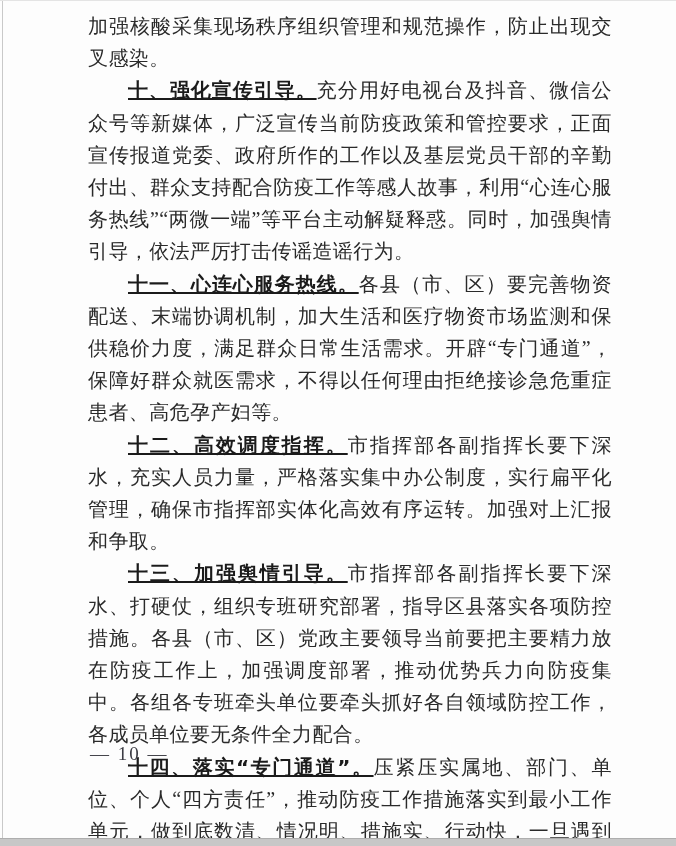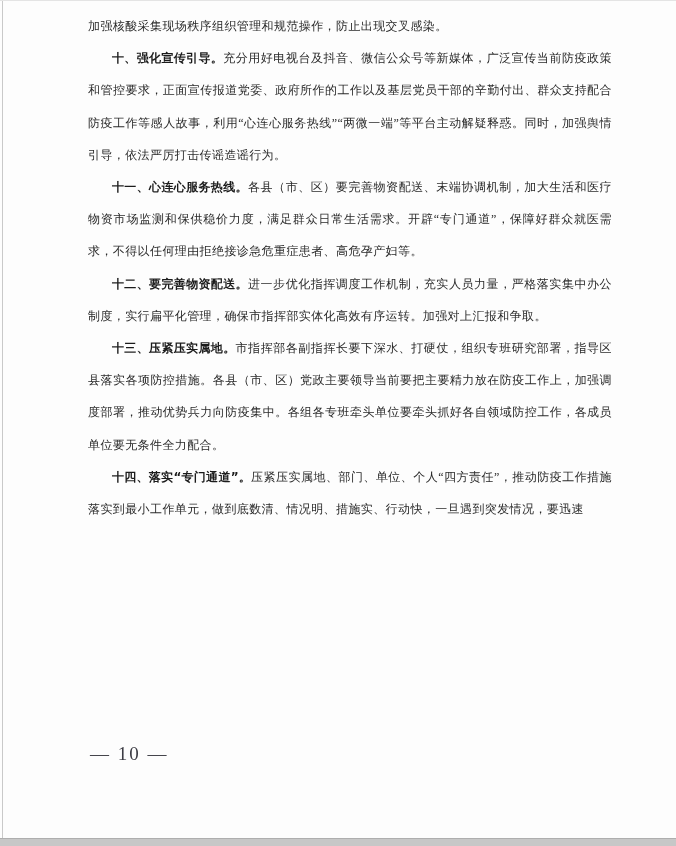--- a/index.html
+++ b/index.html
@@ -35,34 +35,35 @@
     border-top: 1px solid #aeaeae;
   }
   .content {
     position: absolute;
     left: 88px;
     right: 64px;
     top: 9px;
   }
   p.para {
     margin: 0;
-    font-size: 12px;
+    font-size: 20px;
     line-height: 32.2px;
     letter-spacing: 0.4px;
     text-align: justify;
     color: #2a2a2a;
   }
   p.para.indent {
     text-indent: 2em;
   }
   .heading {
     font-family: "DejaVu Sans", sans-serif;
     font-weight: 700;
     color: #1b1b1b;
     letter-spacing: 0.2px;
+    text-decoration: underline;
   }
   .page-number {
     position: absolute;
     left: 90px;
     top: 742px;
     font-size: 19px;
     letter-spacing: 2px;
     color: #3c3c44;
     font-family: "Liberation Serif", serif;
     text-align: right;
@@ -76,23 +77,23 @@
   <div class="scan-left-line"></div>
 
   <div class="content">
 
     <p class="para"><span>加强核酸采集现场秩序组织管理和规范操作，防止出现交叉感染。</span></p>
 
     <p class="para indent"><span class="heading">十、强化宣传引导。</span><span>充分用好电视台及抖音、微信公众号等新媒体，广泛宣传当前防疫政策和管控要求，正面宣传报道党委、政府所作的工作以及基层党员干部的辛勤付出、群众支持配合防疫工作等感人故事，利用“心连心服务热线”“两微一端”等平台主动解疑释惑。同时，加强舆情引导，依法严厉打击传谣造谣行为。</span></p>
 
     <p class="para indent"><span class="heading">十一、心连心服务热线。</span><span>各县（市、区）要完善物资配送、末端协调机制，加大生活和医疗物资市场监测和保供稳价力度，满足群众日常生活需求。开辟“专门通道”，保障好群众就医需求，不得以任何理由拒绝接诊急危重症患者、高危孕产妇等。</span></p>
 
-    <p class="para indent"><span class="heading">十二、要完善物资配送。</span><span>进一步优化指挥调度工作机制，充实人员力量，严格落实集中办公制度，实行扁平化管理，确保市指挥部实体化高效有序运转。加强对上汇报和争取。</span></p>
+    <p class="para indent"><span class="heading">十二、高效调度指挥。</span><span>市指挥部各副指挥长要下深水，充实人员力量，严格落实集中办公制度，实行扁平化管理，确保市指挥部实体化高效有序运转。加强对上汇报和争取。</span></p>
 
-    <p class="para indent"><span class="heading">十三、压紧压实属地。</span><span>市指挥部各副指挥长要下深水、打硬仗，组织专班研究部署，指导区县落实各项防控措施。各县（市、区）党政主要领导当前要把主要精力放在防疫工作上，加强调度部署，推动优势兵力向防疫集中。各组各专班牵头单位要牵头抓好各自领域防控工作，各成员单位要无条件全力配合。</span></p>
+    <p class="para indent"><span class="heading">十三、加强舆情引导。</span><span>市指挥部各副指挥长要下深水、打硬仗，组织专班研究部署，指导区县落实各项防控措施。各县（市、区）党政主要领导当前要把主要精力放在防疫工作上，加强调度部署，推动优势兵力向防疫集中。各组各专班牵头单位要牵头抓好各自领域防控工作，各成员单位要无条件全力配合。</span></p>
 
     <p class="para indent"><span class="heading">十四、落实“专门通道”。</span><span>压紧压实属地、部门、单位、个人“四方责任”，推动防疫工作措施落实到最小工作单元，做到底数清、情况明、措施实、行动快，一旦遇到突发情况，要迅速</span></p>
 
   </div>
 
   <div class="page-number">— 10 —</div>
 
   <div class="scan-bottom-strip"></div>
 
 </div>

